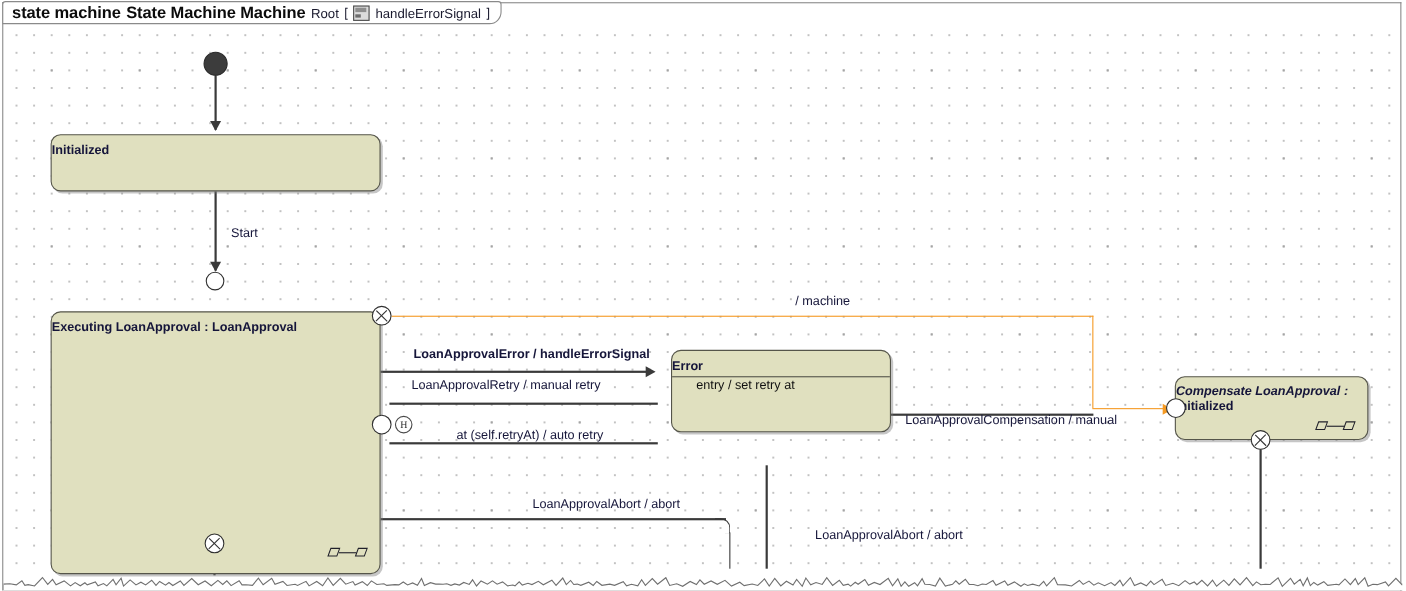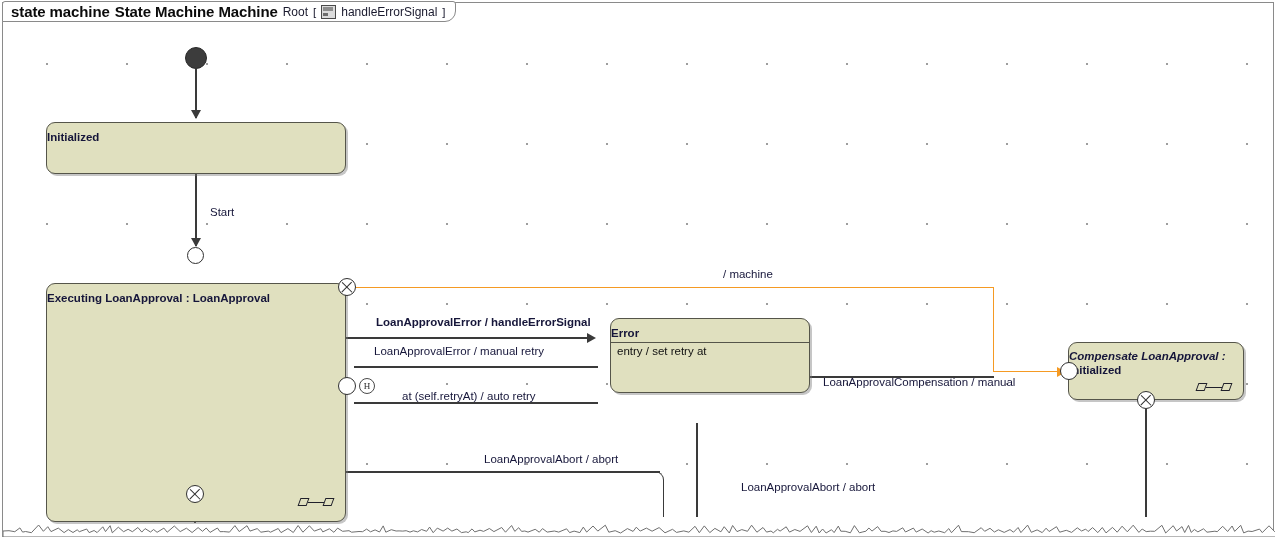--- a/index.html
+++ b/index.html
@@ -122,21 +122,21 @@
   .compartment-rule {
     position: absolute;
     left: 0;
     right: 0;
     height: 0;
     border-top: 1.3px solid #55554a;
   }
   .state-body {
     font-size: 11.5px;
     color: #101010;
-    padding: 5px 0 0 6px;
+    padding: 5px 0 0 22px;
   }
 
   
   .submachine-icon {
     position: absolute;
     width: 34px;
     height: 10px;
   }
   .submachine-icon .lnk {
     position: absolute;
@@ -304,24 +304,24 @@
   <div class="edge v orange" style="left:992.5px; top:287px; height:84px; width:1.6px;"></div>
   <div class="edge h orange" style="left:993px; top:370.5px; width:68px; height:1.6px;"></div>
   <div class="arrow-right orange" style="left:1057px; top:366.5px;"></div>
   <div class="tr-label" style="left:723px; top:268px;">/ machine</div>
 
   <div class="edge h" style="left:346px; top:337.4px; width:244px;"></div>
   <div class="arrow-right" style="left:587px; top:333px;"></div>
   <div class="tr-label" style="left:376px; top:316px;font-weight:bold;">LoanApprovalError / handleErrorSignal</div>
 
   <div class="edge h" style="left:354px; top:366.4px; width:244px;"></div>
-  <div class="tr-label" style="left:374px; top:345px;">LoanApprovalError / manual retry</div>
+  <div class="tr-label" style="left:374px; top:345px;">LoanApprovalRetry / manual retry</div>
 
   <div class="edge h" style="left:354px; top:402.4px; width:244px;"></div>
-  <div class="tr-label" style="left:402px; top:390px;">at (self.retryAt) / auto retry</div>
+  <div class="tr-label" style="left:415px; top:390px;">at (self.retryAt) / auto retry</div>
 
   <div class="state" style="left:597px; top:318px; width:200px; height:75px;margin-left:13px;">
     <div class="state-title">Error</div>
     <div class="compartment-rule" style="top:23px;"></div>
     <div class="state-body">entry / set retry at</div>
   </div>
 
   <div class="edge h" style="left:797px; top:376.4px; width:197px;"></div>
   <div class="tr-label" style="left:823px; top:376px;">LoanApprovalCompensation / manual</div>
 

